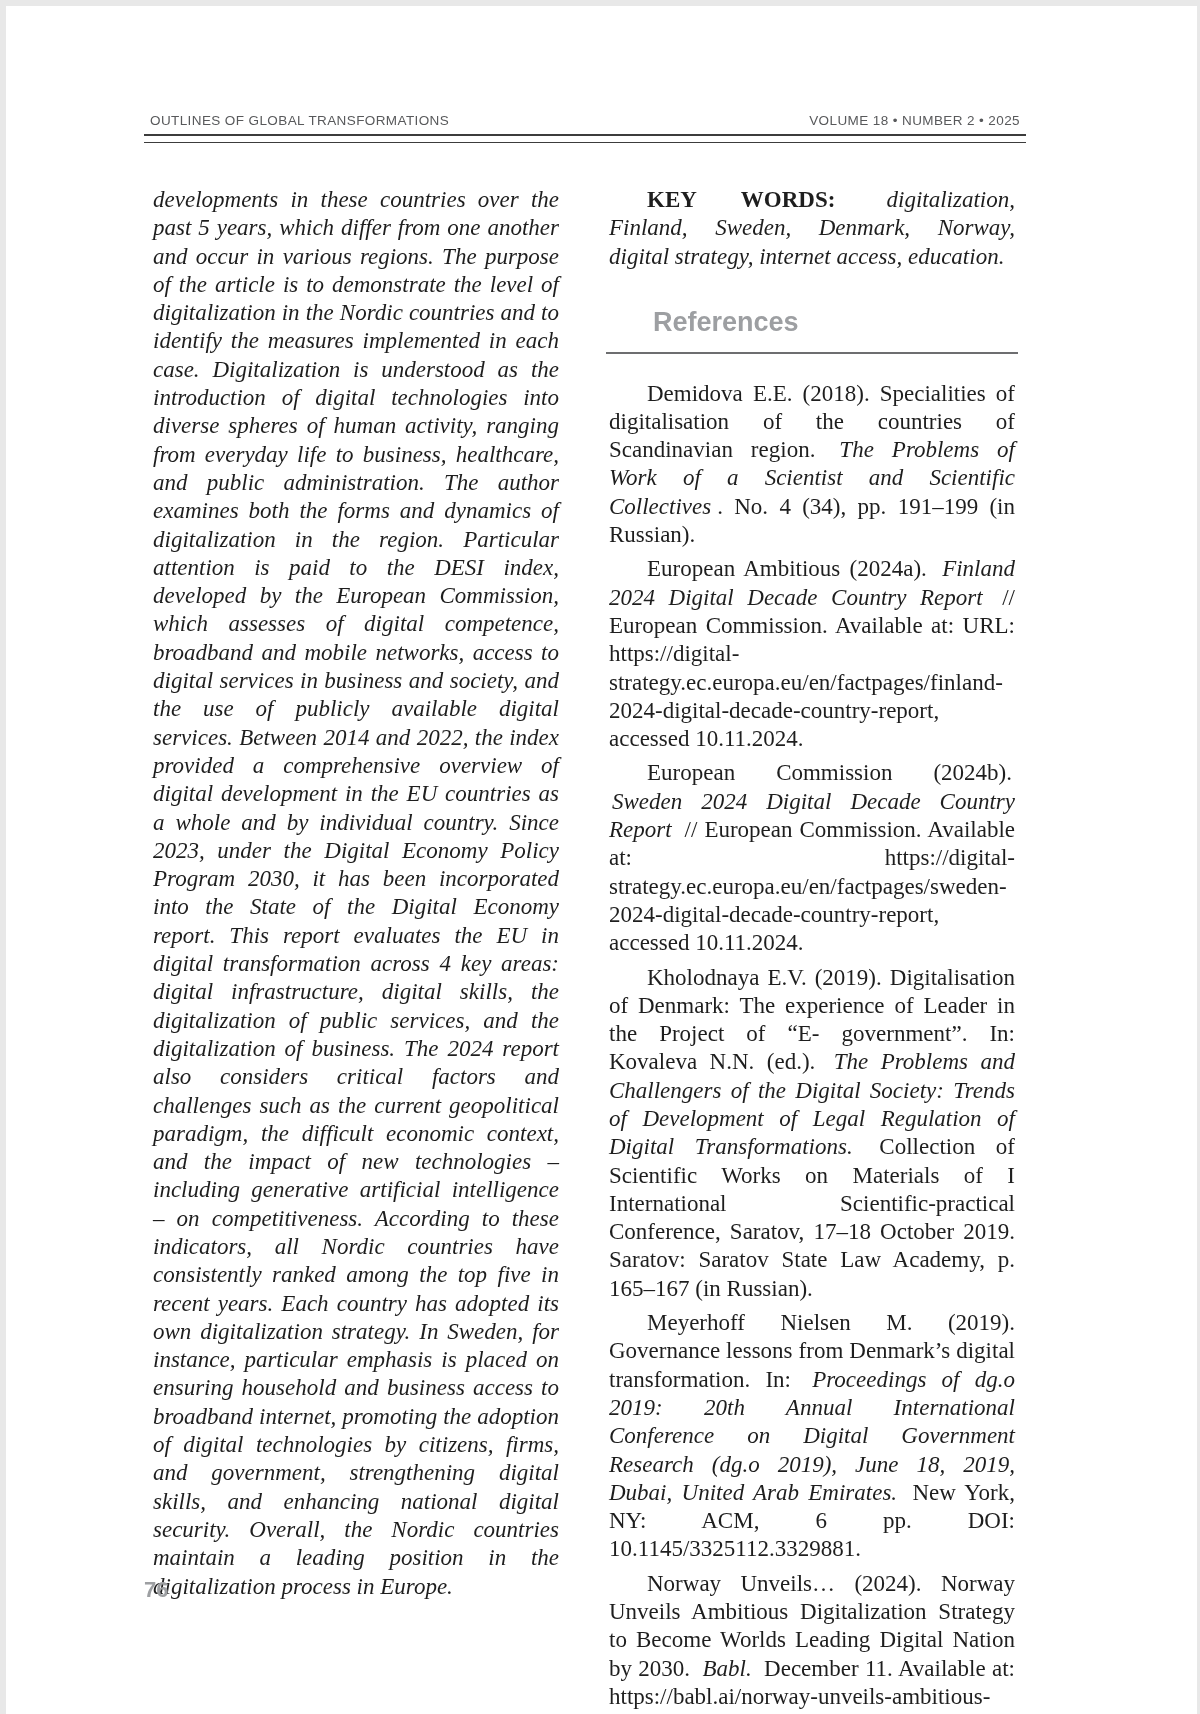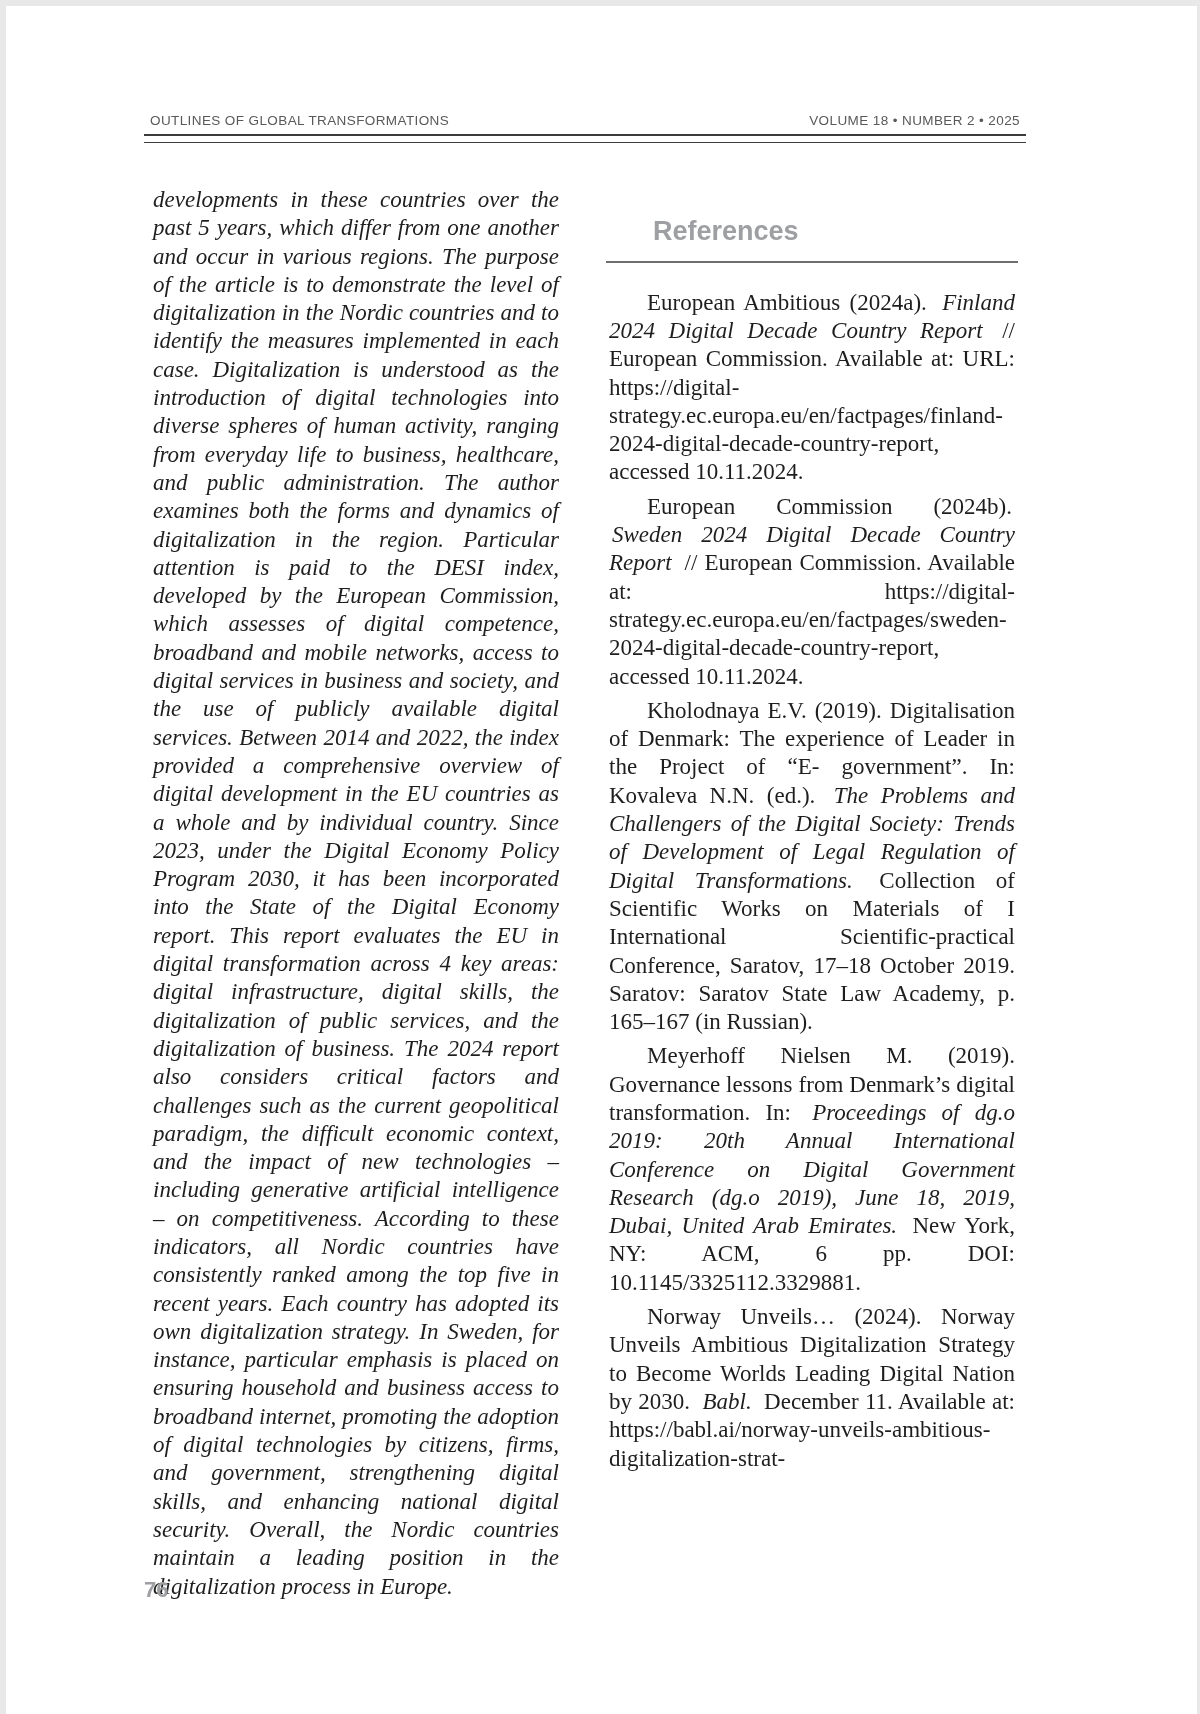--- a/index.html
+++ b/index.html
@@ -99,24 +99,29 @@
   </header>
   <div class="header-rule"></div>
 
   <main class="columns">
 
     <section class="col">
       <p class="body-text abstract">developments in these countries over the past 5 years, which differ from one another and occur in various regions. The purpose of the article is to demonstrate the level of digitalization in the Nordic countries and to identify the measures implemented in each case. Digitalization is understood as the introduction of digital technologies into diverse spheres of human activity, ranging from everyday life to business, healthcare, and public administration. The author examines both the forms and dynamics of digitalization in the region. Particular attention is paid to the DESI index, developed by the European Commission, which assesses of digital competence, broadband and mobile networks, access to digital services in business and society, and the use of publicly available digital services. Between 2014 and 2022, the index provided a comprehensive overview of digital development in the EU countries as a whole and by individual country. Since 2023, under the Digital Economy Policy Program 2030, it has been incorporated into the State of the Digital Economy report. This report evaluates the EU in digital transformation across 4 key areas: digital infrastructure, digital skills, the digitalization of public services, and the digitalization of business. The 2024 report also considers critical factors and challenges such as the current geopolitical paradigm, the difficult economic context, and the impact of new technologies – including generative artificial intelligence – on competitiveness. According to these indicators, all Nordic countries have consistently ranked among the top five in recent years. Each country has adopted its own digitalization strategy. In Sweden, for instance, particular emphasis is placed on ensuring household and business access to broadband internet, promoting the adoption of digital technologies by citizens, firms, and government, strengthening digital skills, and enhancing national digital security. Overall, the Nordic countries maintain a leading position in the digitalization process in Europe.</p>
     </section>
 
     <section class="col">
+      <p class="body-text keywords">
+        <span class="kw-label">KEY WORDS:</span>
+        <span class="kw-text">digitalization, Finland, Sweden, Denmark, Norway, digital strategy, internet access, education.</span>
+      </p>
 
       <h2 class="ref-heading">References</h2>
       <div class="ref-rule"></div>
 
+      <p class="body-text ref"><span>Demidova E.E. (2018). Specialities of digitalisation of the countries of Scandinavian region. </span><span style="font-style: italic;">The Problems of Work of a Scientist and Scientific Collectives</span><span>. No. 4 (34), pp. 191–199 (in Russian).</span></p>
       <p class="body-text ref"><span>European Ambitious (2024a). </span><span style="font-style: italic;">Finland 2024 Digital Decade Country Report</span><span> // European Commission. Available at: URL: https://digital-strategy.ec.europa.eu/en/factpages/finland-2024-digital-decade-country-report, accessed 10.11.2024.</span></p>
       <p class="body-text ref"><span>European Commission (2024b). </span><span style="font-style: italic;">Sweden 2024 Digital Decade Country Report</span><span> // European Commission. Available at: https://digital-strategy.ec.europa.eu/en/factpages/sweden-2024-digital-decade-country-report, accessed 10.11.2024.</span></p>
       <p class="body-text ref"><span>Kholodnaya E.V. (2019). Digitalisation of Denmark: The experience of Leader in the Project of “E- government”. In: Kovaleva N.N. (ed.). </span><span style="font-style: italic;">The Problems and Challengers of the Digital Society: Trends of Development of Legal Regulation of Digital Transformations.</span><span> Collection of Scientific Works on Materials of I International Scientific-practical Conference, Saratov, 17–18 October 2019. Saratov: Saratov State Law Academy, p. 165–167 (in Russian).</span></p>
       <p class="body-text ref"><span>Meyerhoff Nielsen M. (2019). Governance lessons from Denmark’s digital transformation. In: </span><span style="font-style: italic;">Proceedings of dg.o 2019: 20th Annual International Conference on Digital Government Research (dg.o 2019), June 18, 2019, Dubai, United Arab Emirates.</span><span> New York, NY: ACM, 6 pp. DOI: 10.1145/3325112.3329881.</span></p>
       <p class="body-text ref"><span>Norway Unveils… (2024). Norway Unveils Ambitious Digitalization Strategy to Become Worlds Leading Digital Nation by 2030. </span><span style="font-style: italic;">Babl.</span><span> December 11. Available at: https://babl.ai/norway-unveils-ambitious-digitalization-strat-</span></p>
     </section>
 
   </main>
 
   <span class="page-number">76</span>

